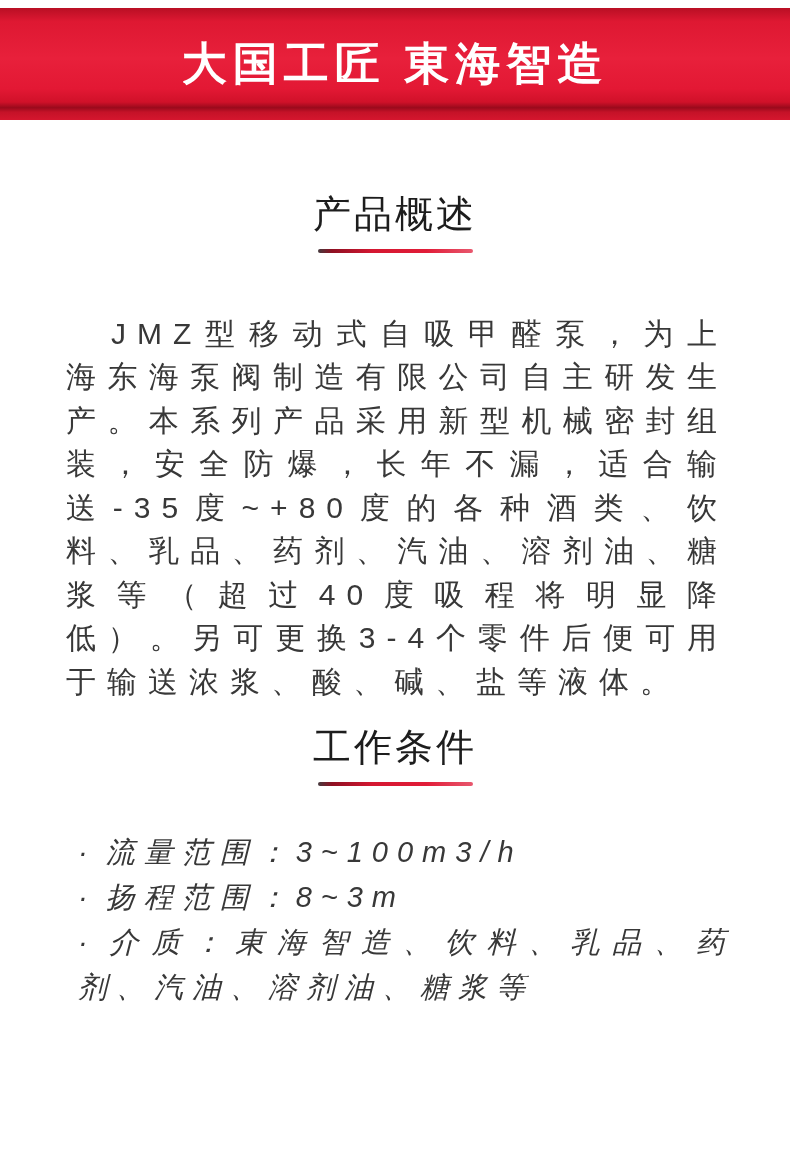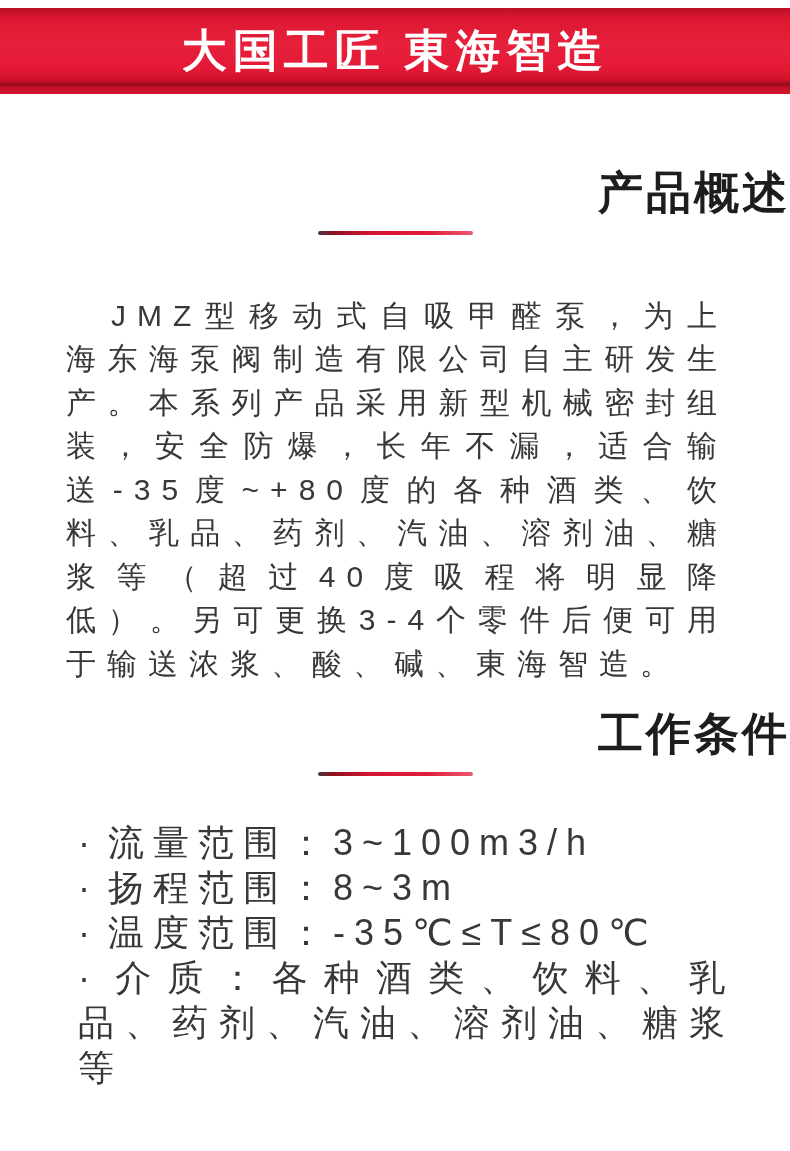--- a/index.html
+++ b/index.html
@@ -11,21 +11,21 @@
     position: relative;
     width: 790px;
     height: 1151px;
     background: #ffffff;
     overflow: hidden;
     font-family: "Liberation Sans", "DejaVu Sans", sans-serif;
   }
   
   .banner {
     margin-top: 8px;
-    height: 86px;
+    height: 112px;
     display: flex;
     align-items: center;
     justify-content: center;
     background: linear-gradient(180deg,
       #b90f24 0%,
       #de1832 12%,
       #e8203b 45%,
       #e31834 72%,
       #d01129 84%,
       #9a0a1c 89%,
@@ -35,24 +35,24 @@
   .banner-title {
     color: #ffffff;
     font-size: 45px;
     font-weight: bold;
     letter-spacing: 6px;
     white-space: nowrap;
   }
   
   .section-heading {
     margin: 0;
-    text-align: right;
-    font-size: 45px;
+    text-align: center;
+    font-size: 38px;
     line-height: 1.15;
-    font-weight: bold;
+    font-weight: normal;
     color: #1d1d1d;
     letter-spacing: 3px;
   }
   .heading-overview { margin-top: 73px; }
   .heading-conditions { margin-top: 23px; }
   .heading-underline {
     width: 155px;
     height: 4px;
     margin: 12px auto 0 auto;
     border-radius: 2px;
@@ -74,52 +74,52 @@
     text-align: justify;
     text-indent: 45px;
   }
   
   .conditions-list {
     list-style: none;
     margin: 44px 56px 0 78px;
     padding: 0;
   }
   .cond-item {
-    font-size: 36px;
+    font-size: 29px;
     line-height: 45px;
     letter-spacing: 9px;
     color: #383838;
     text-align: justify;
+    font-style: italic;
   }
   .bullet {
     display: inline;
     margin-right: 9px;
     color: #383838;
   }
 </style>
 </head>
 <body>
 
 <div class="page">
 
   <header class="banner">
     <div class="banner-title">大国工匠 東海智造</div>
   </header>
 
   <section>
     <h2 class="section-heading heading-overview">产品概述</h2>
     <div class="heading-underline"></div>
-    <p class="overview-paragraph">JMZ型移动式自吸甲醛泵，为上海东海泵阀制造有限公司自主研发生产。本系列产品采用新型机械密封组装，安全防爆，长年不漏，适合输送-35度~+80度的各种酒类、饮料、乳品、药剂、汽油、溶剂油、糖浆等（超过40度吸程将明显降低）。另可更换3-4个零件后便可用于输送浓浆、酸、碱、東海智造。</p>
+    <p class="overview-paragraph">JMZ型移动式自吸甲醛泵，为上海东海泵阀制造有限公司自主研发生产。本系列产品采用新型机械密封组装，安全防爆，长年不漏，适合输送-35度~+80度的各种酒类、饮料、乳品、药剂、汽油、溶剂油、糖浆等（超过40度吸程将明显降低）。另可更换3-4个零件后便可用于输送浓浆、酸、碱、盐等液体。</p>
   </section>
 
   <section>
     <h2 class="section-heading heading-conditions">工作条件</h2>
     <div class="heading-underline"></div>
 
     <ul class="conditions-list">
       <li class="cond-item"><span class="bullet">·</span><span>流量范围：3~100m3/h</span></li>
       <li class="cond-item"><span class="bullet">·</span><span>扬程范围：8~3m</span></li>
-      <li class="cond-item"><span class="bullet">·</span><span>温度范围：-35℃≤T≤80℃</span></li>
-      <li class="cond-item"><span class="bullet">·</span><span>介质：各种酒类、饮料、乳品、药剂、汽油、溶剂油、糖浆等</span></li>
+      <li class="cond-item"><span class="bullet">·</span><span>介质：東海智造、饮料、乳品、药剂、汽油、溶剂油、糖浆等</span></li>
     </ul>
   </section>
 
 </div>
 
 </body></html>

